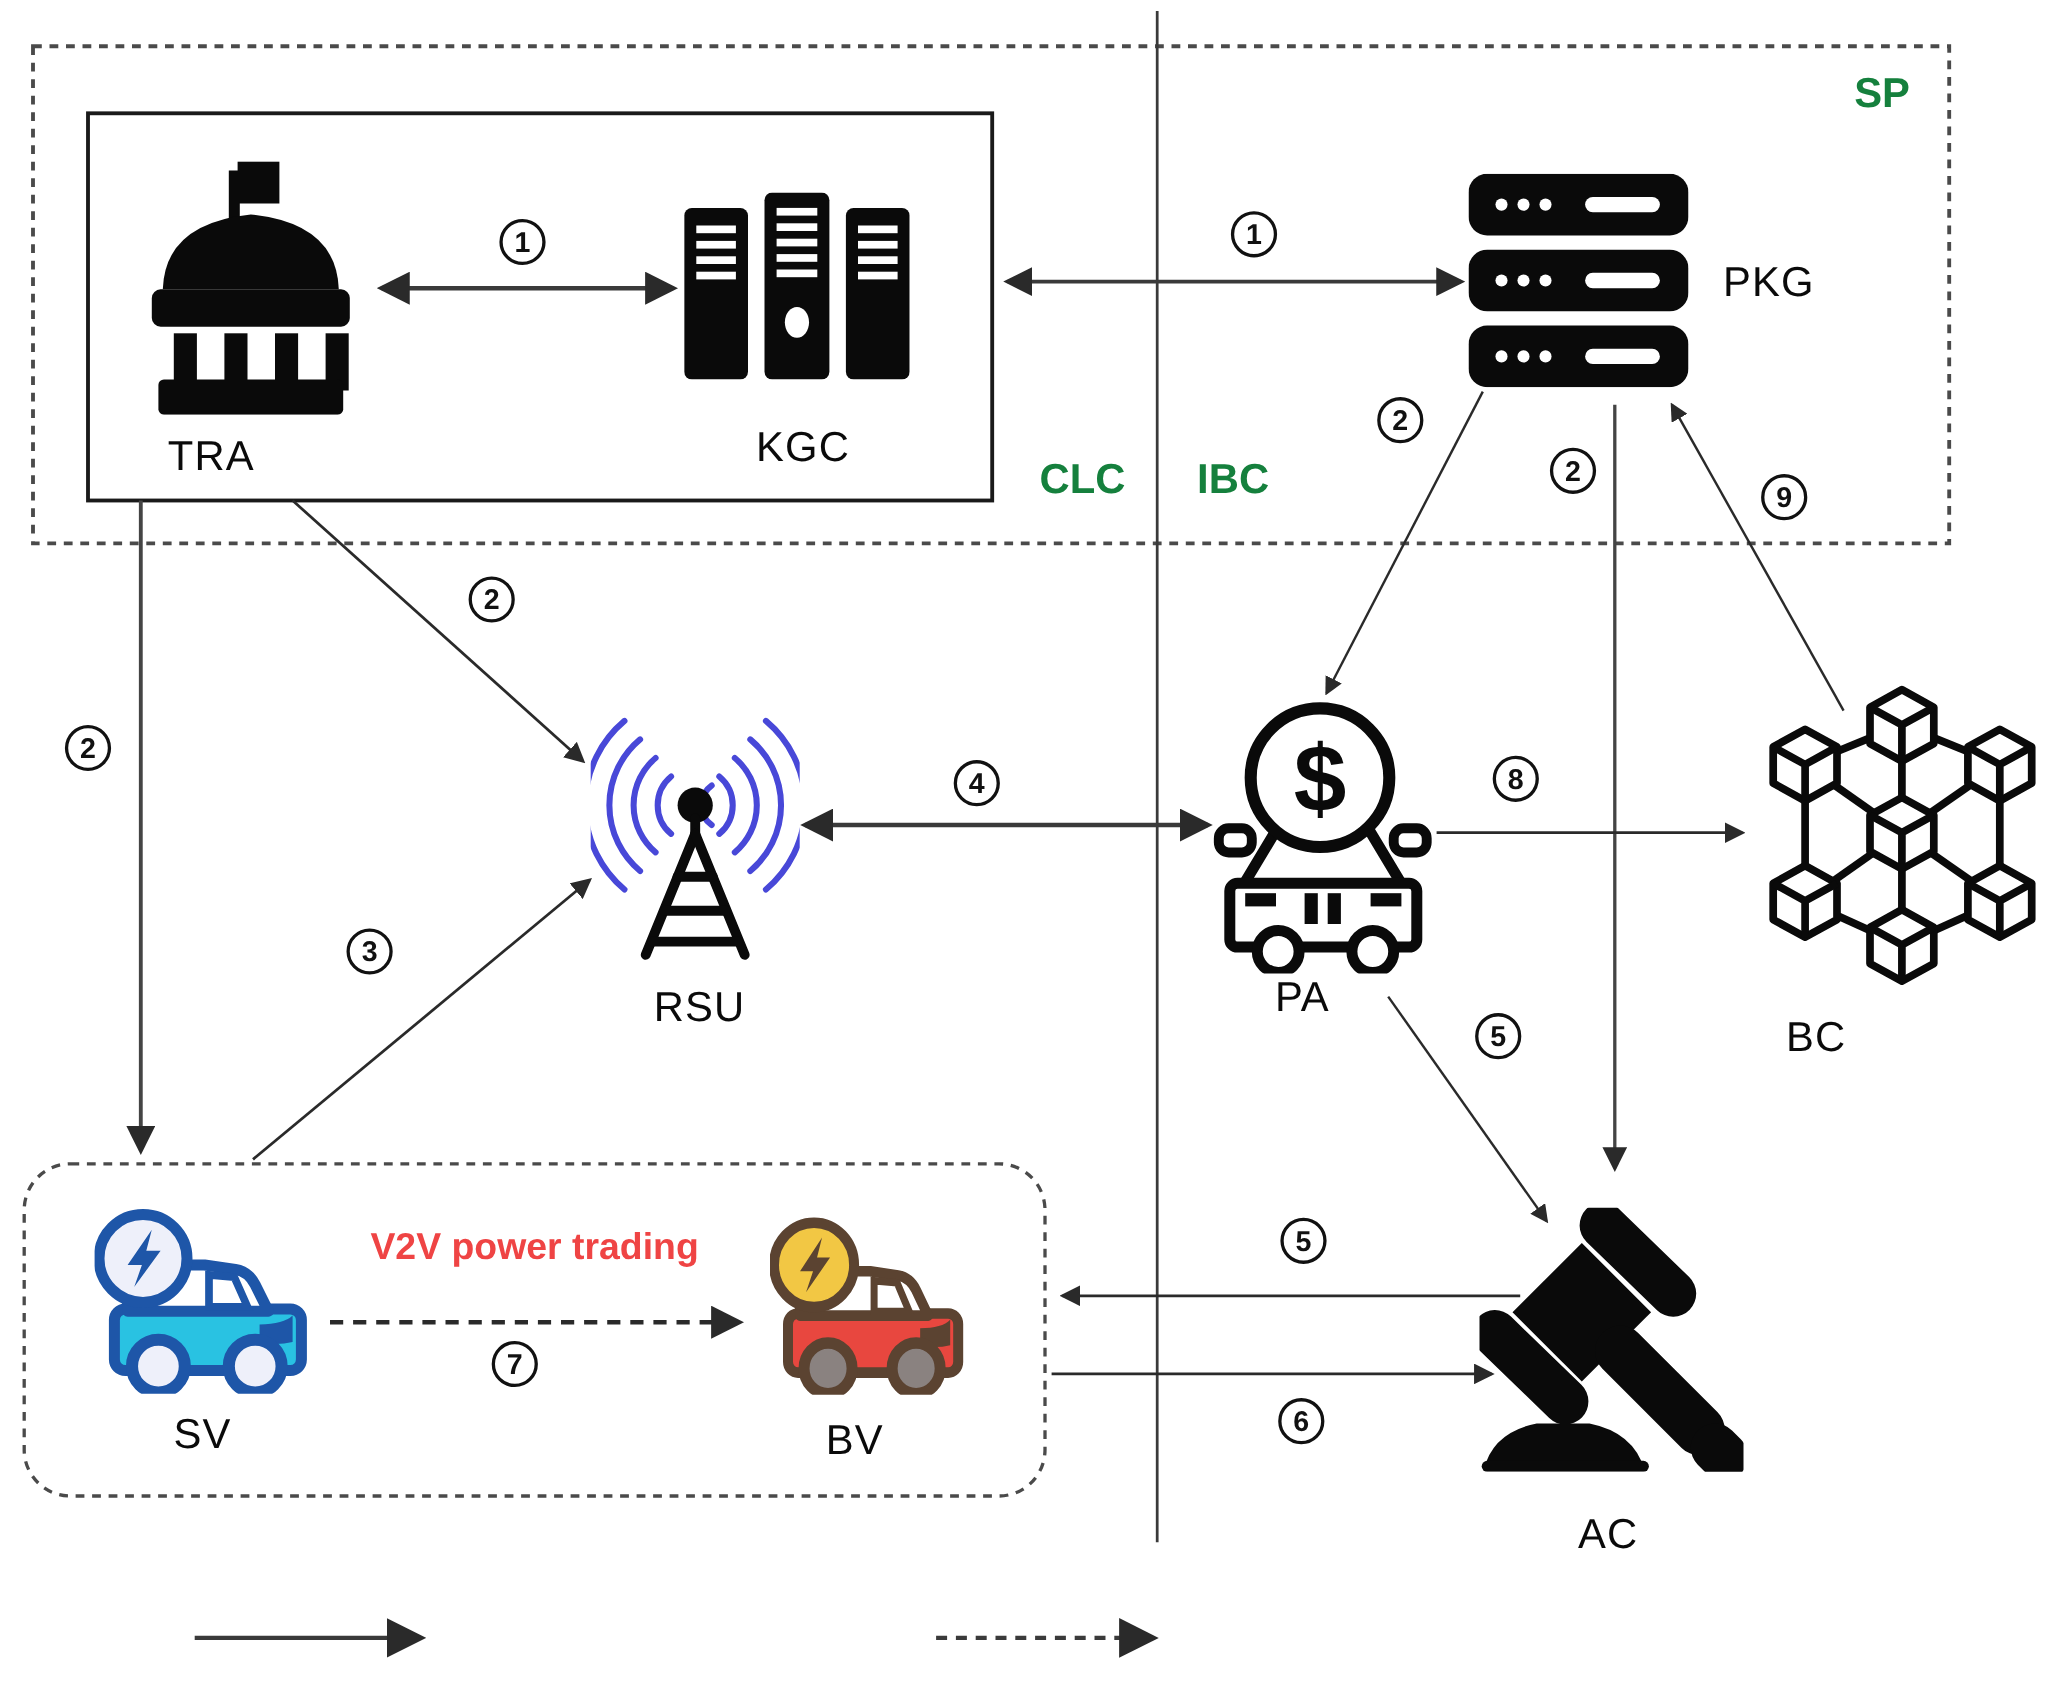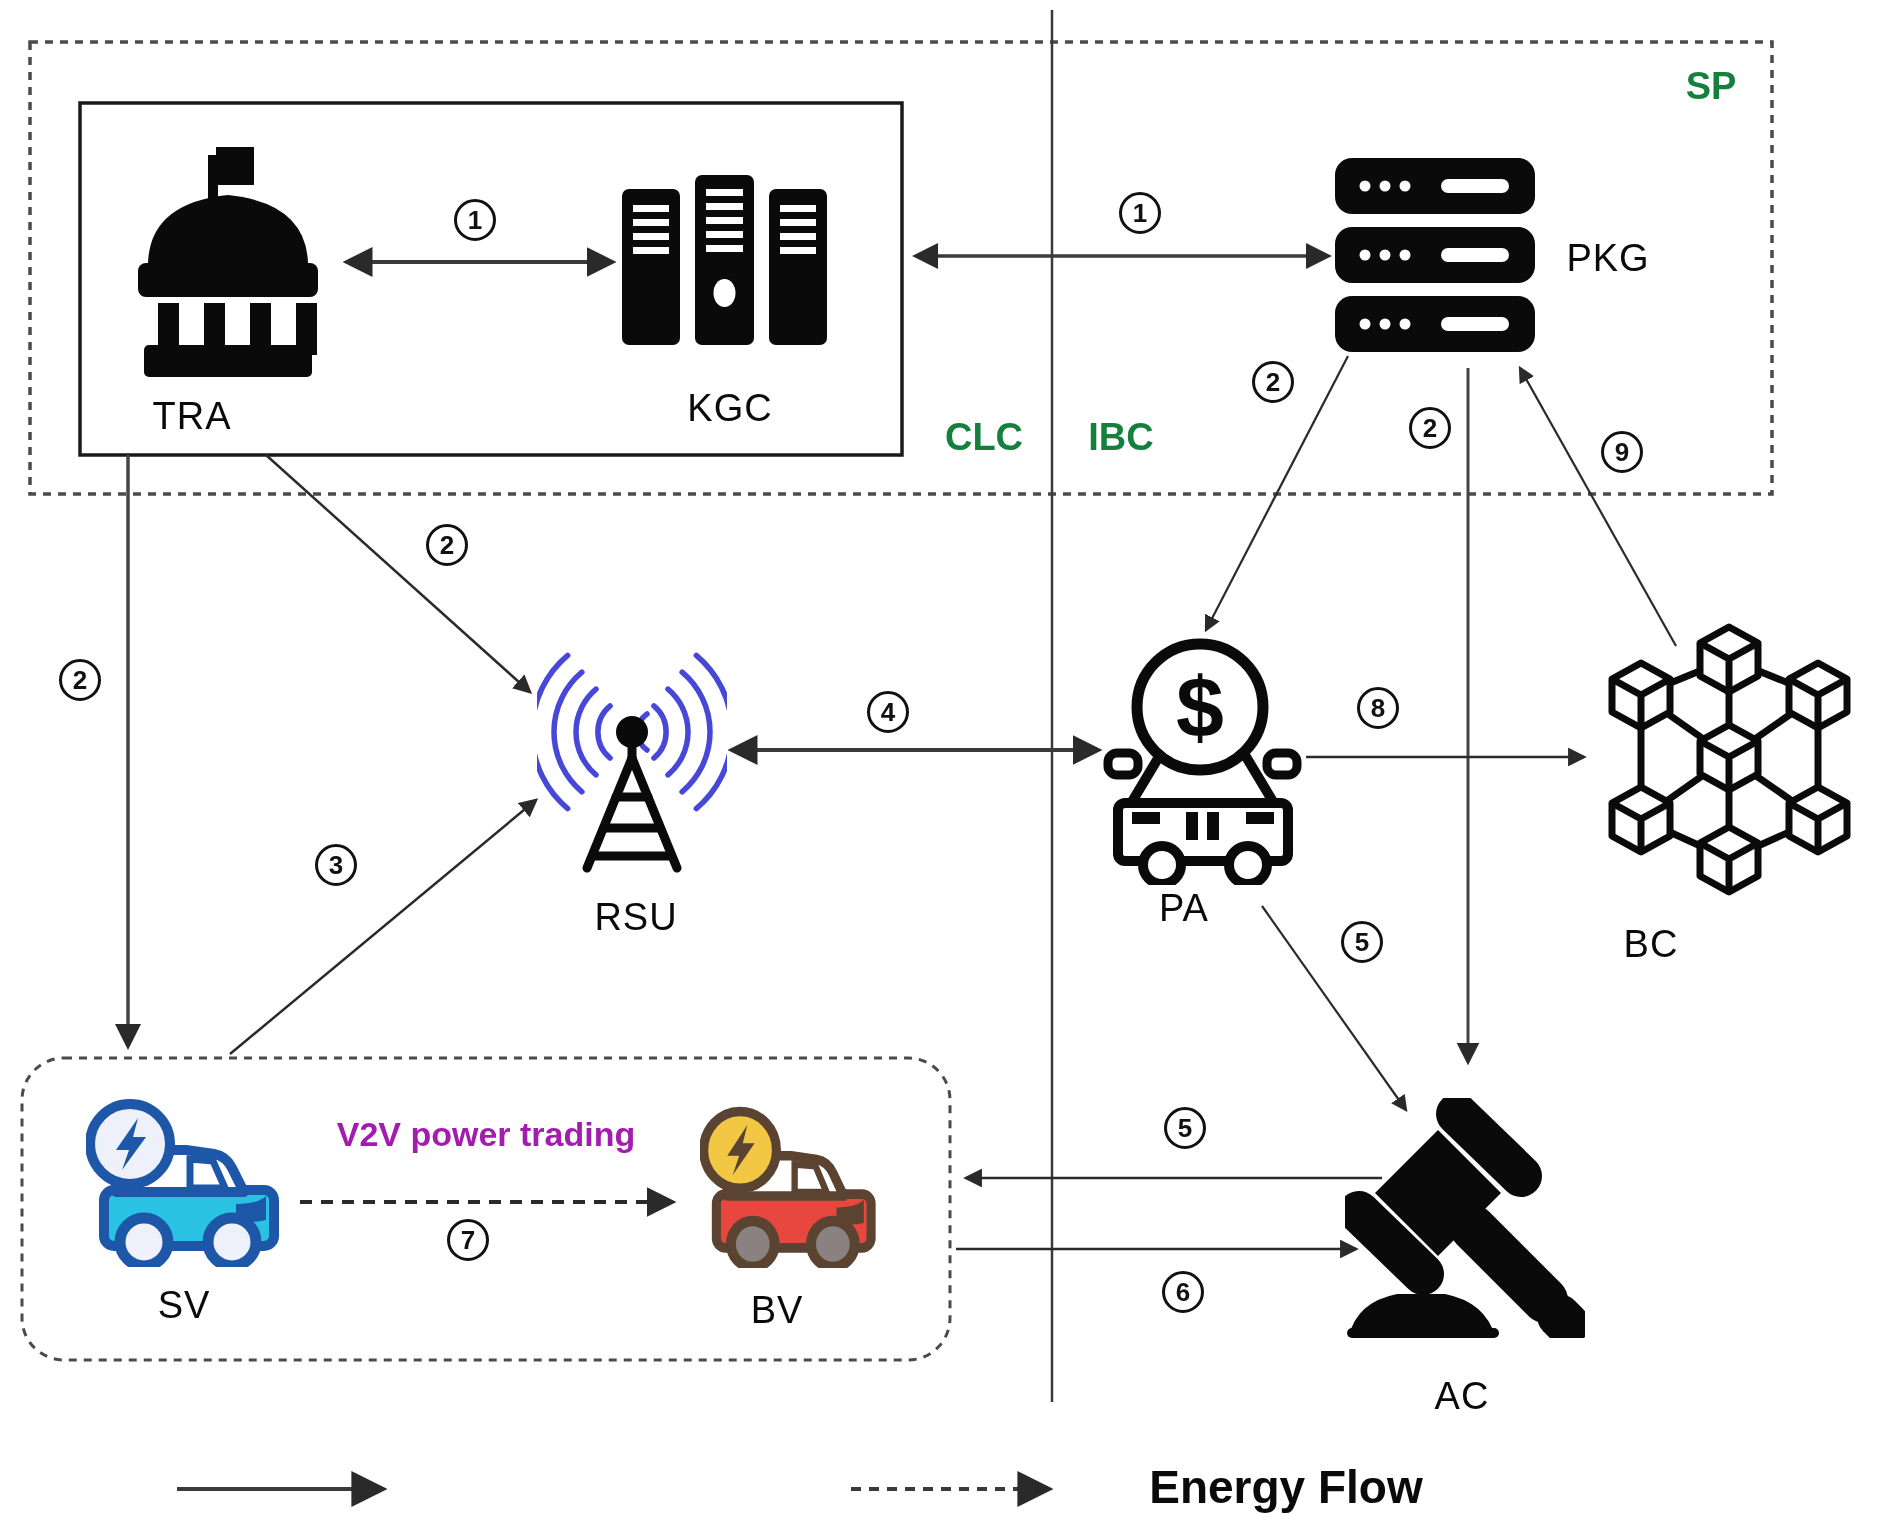--- a/index.html
+++ b/index.html
@@ -18,21 +18,21 @@
     font-weight:bold;font-size:38px;color:#15803d;white-space:nowrap;
   }
   .marker{
     position:absolute;width:42px;height:42px;transform:translate(-50%,-50%);
     border:3px solid #111;border-radius:50%;box-sizing:border-box;
     display:flex;align-items:center;justify-content:center;
     font-size:26px;font-weight:bold;color:#111;background:#fff;
   }
   .annotation{
     position:absolute;transform:translate(-50%,-50%);
-    font-size:34px;font-weight:600;color:#a21caf;white-space:nowrap;
+    font-size:34px;font-weight:600;color:#ef4444;white-space:nowrap;
   }
   .legend-label{
     position:absolute;transform:translate(-50%,-50%);
     font-size:46px;font-weight:bold;color:#0a0a0a;white-space:nowrap;
   }
 </style>
 </head>
 <body>
 
 <div id="canvas">
@@ -254,15 +254,14 @@
   <div class="marker" style="left:888px;top:712px">4</div>
   <div class="marker" style="left:1362px;top:942px">5</div>
   <div class="marker" style="left:1185px;top:1128px">5</div>
   <div class="marker" style="left:1183px;top:1292px">6</div>
   <div class="marker" style="left:468px;top:1240px">7</div>
   <div class="marker" style="left:1378px;top:708px">8</div>
   <div class="marker" style="left:1622px;top:452px">9</div>
 
   <div class="annotation" style="left:486px;top:1134px">V2V power trading</div>
 
-  <div class="legend-label" style="left:1286px;top:1487px">Energy Flow</div>
 
 </div>
 
 </body></html>

